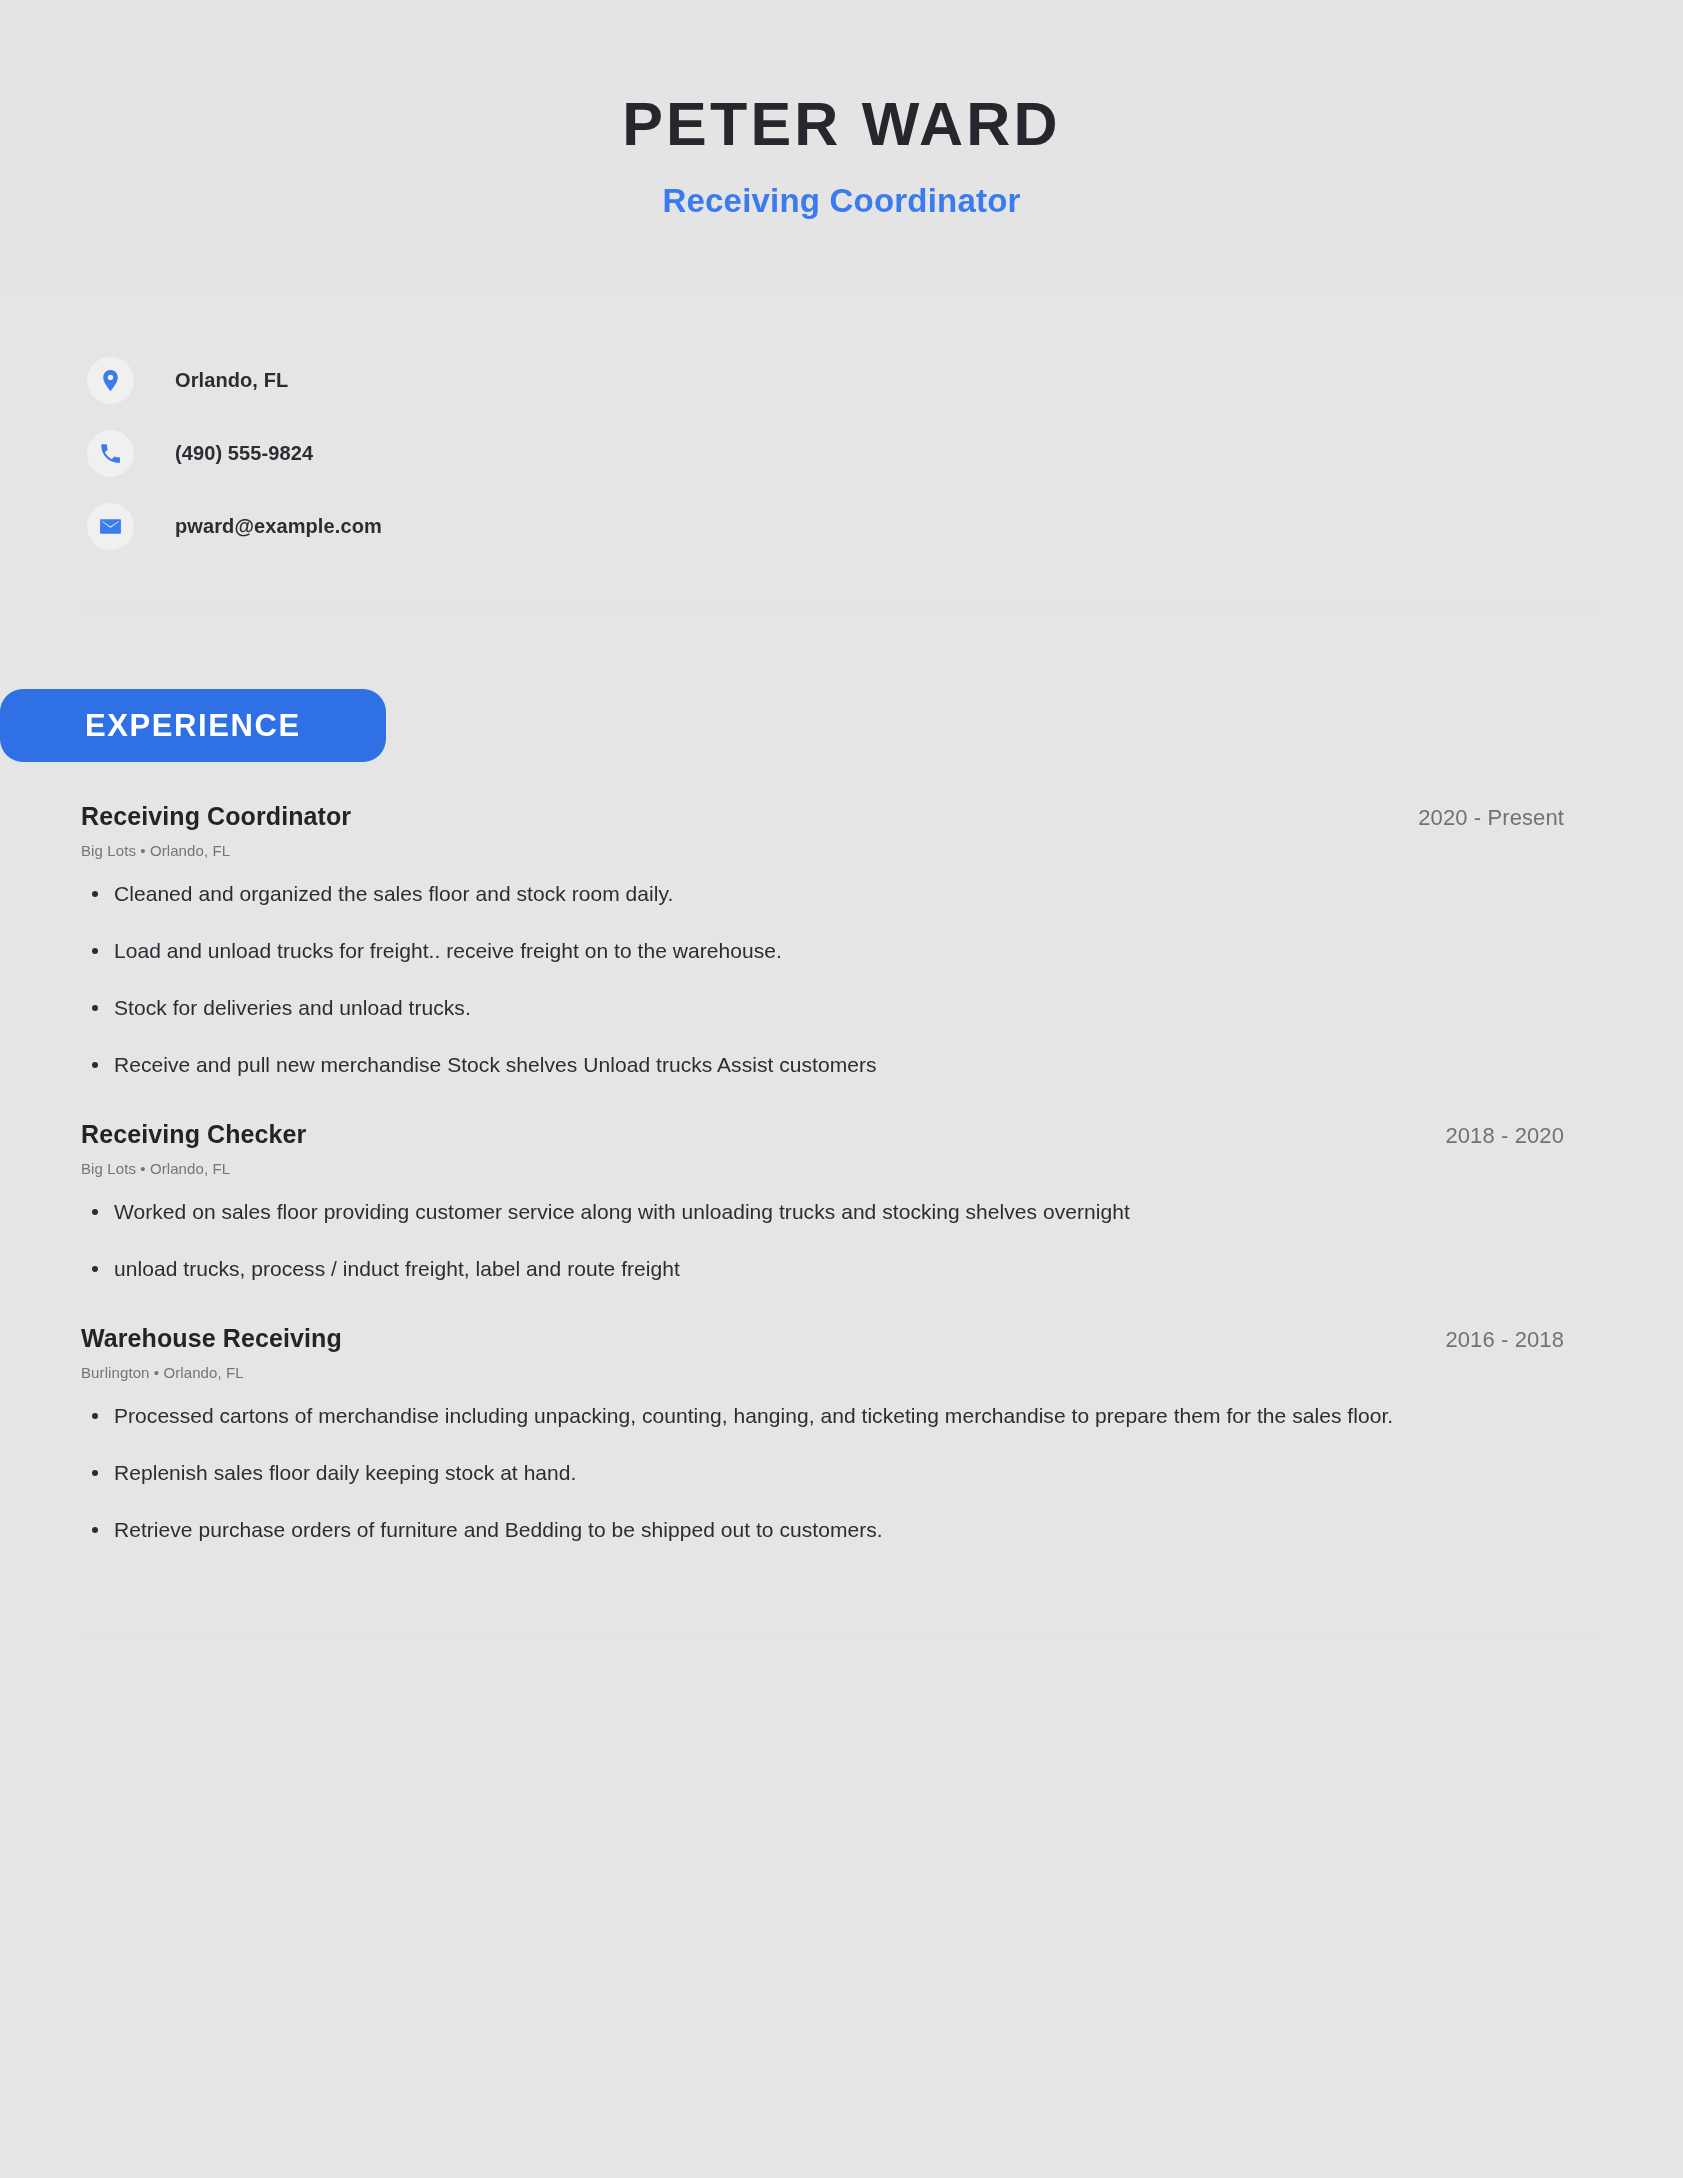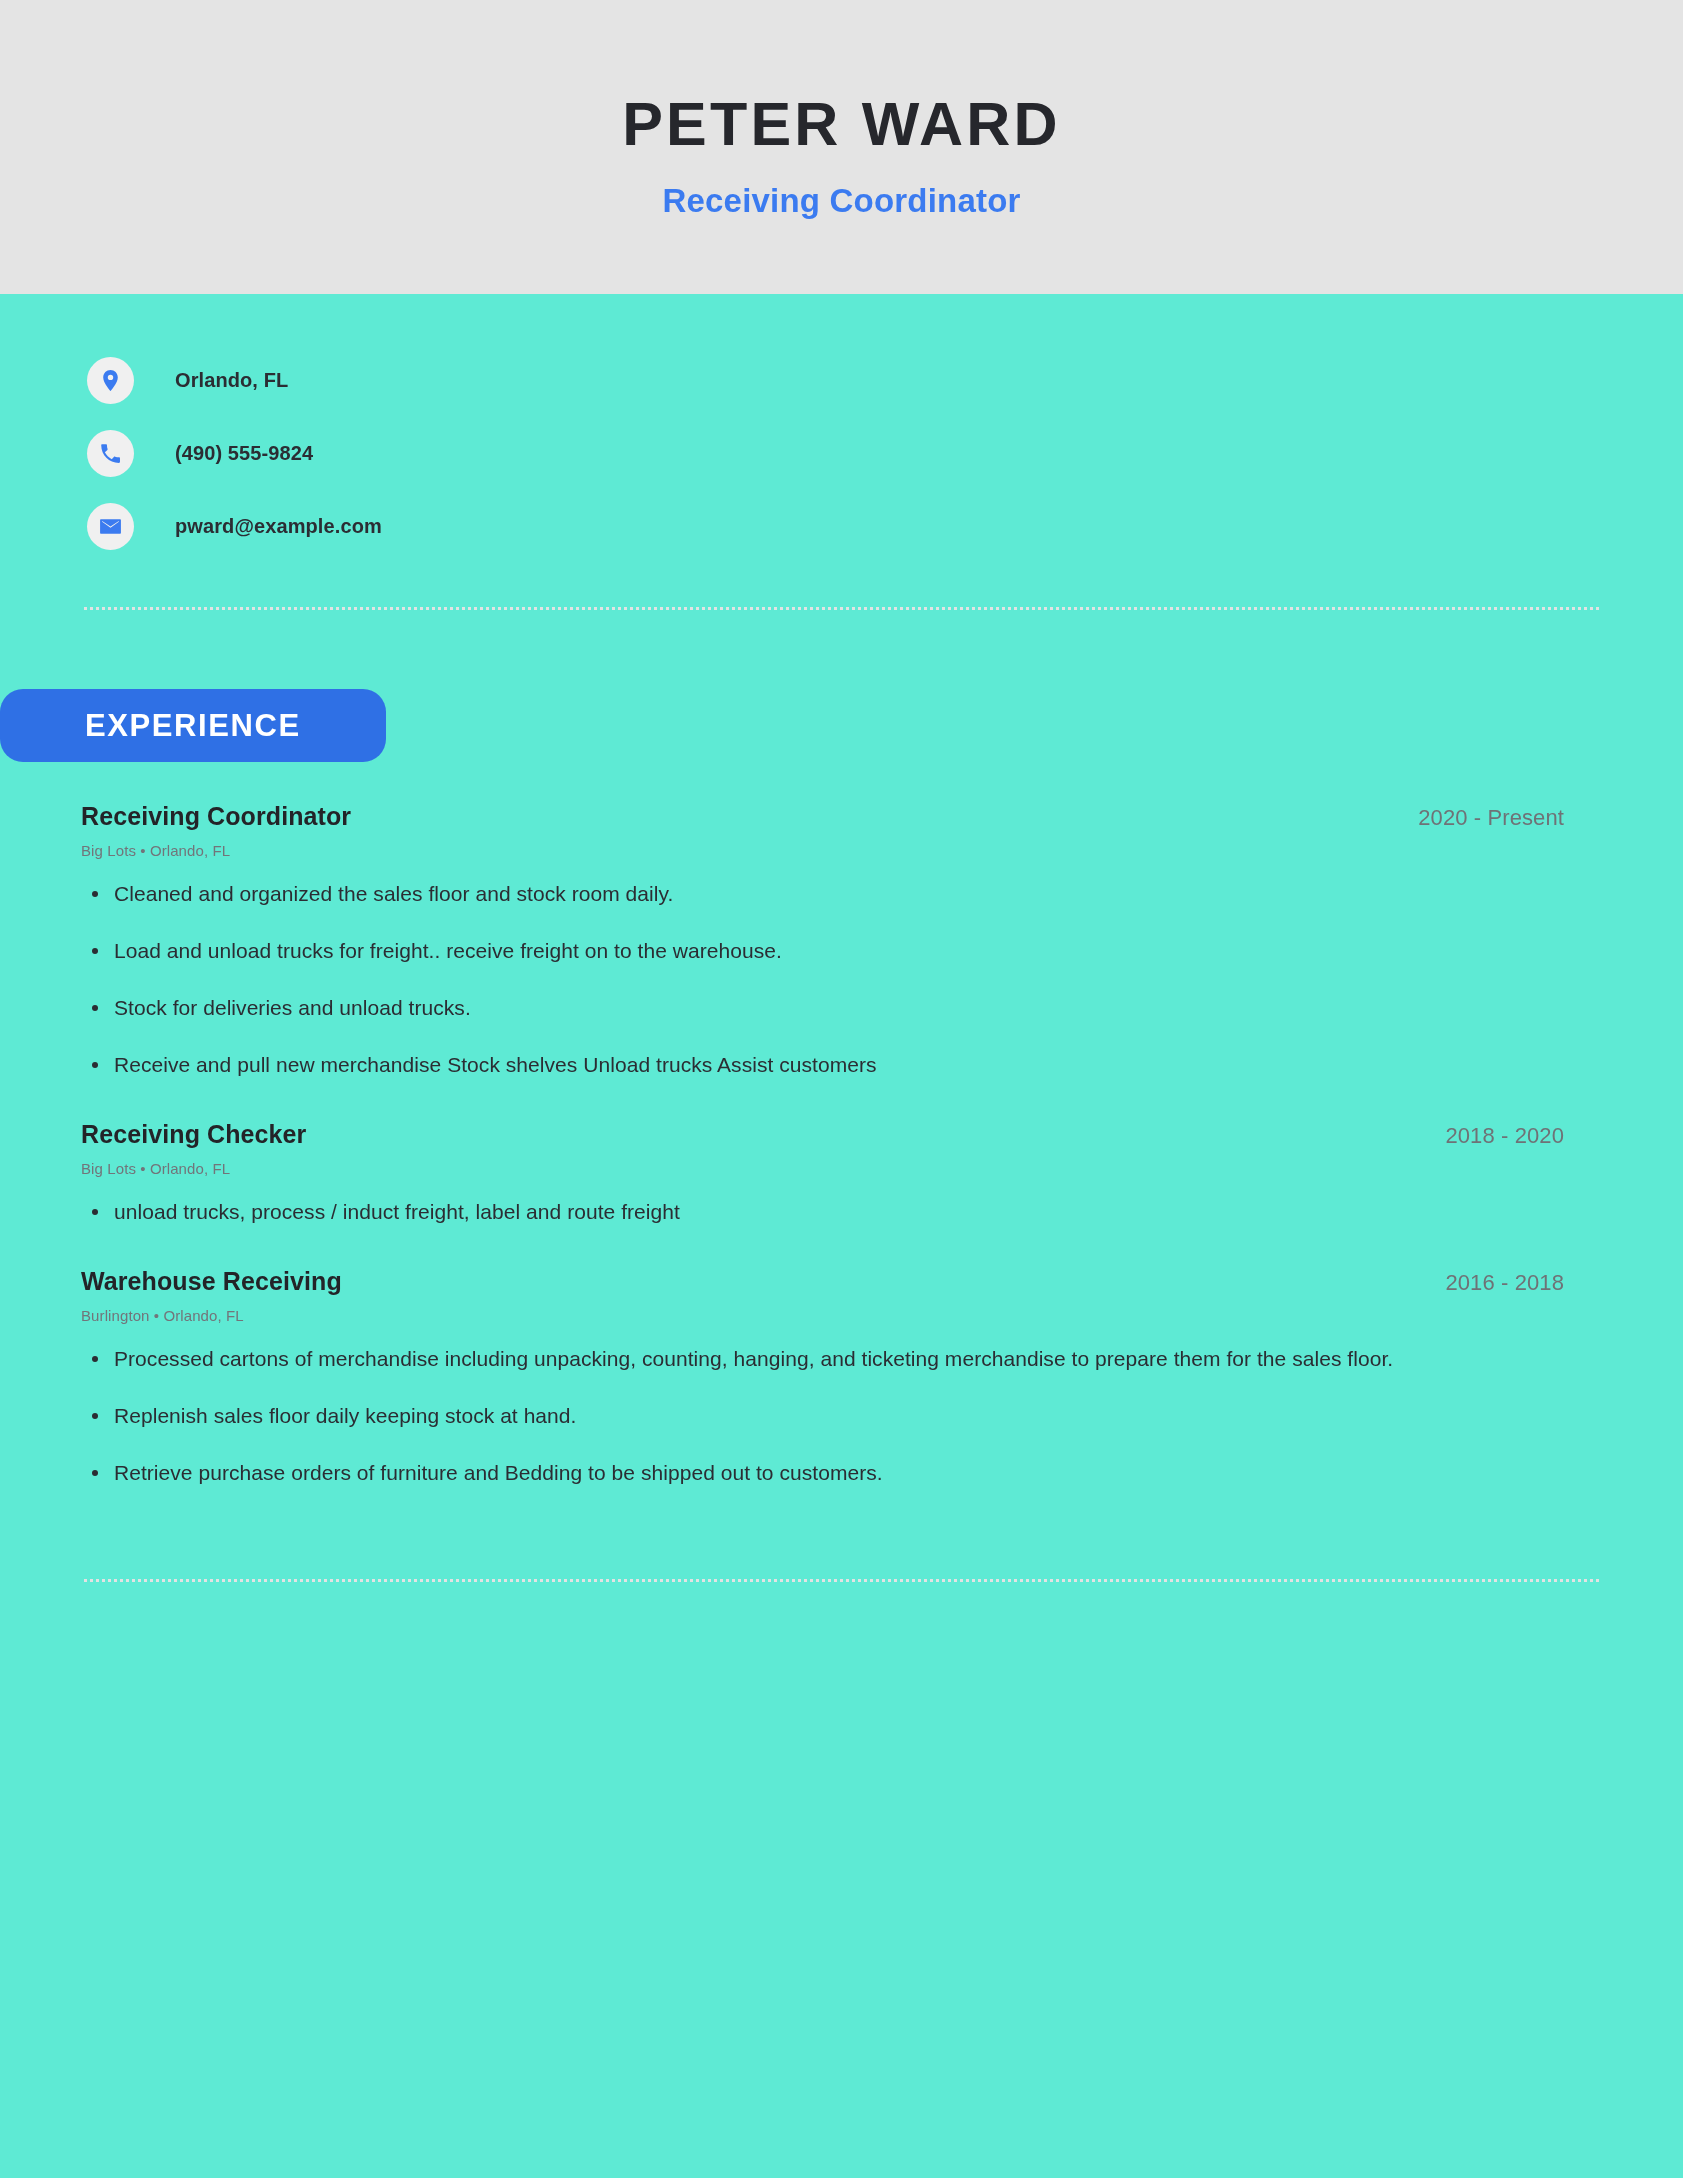--- a/index.html
+++ b/index.html
@@ -12,21 +12,21 @@
   body {
     font-family: "Liberation Sans", sans-serif;
     color: #2b2d33;
     -webkit-font-smoothing: antialiased;
   }
 
   .page {
     position: relative;
     width: 1683px;
     min-height: 2178px;
-    background: #5eead4;
+    background: #e5e5e5;
     overflow: hidden;
   }
 
   
   .header-band {
     width: 100%;
     height: 294px;
     background: #e4e4e4;
     display: flex;
     flex-direction: column;
@@ -246,20 +246,21 @@
       </ul>
     </div>
 
     <div class="job">
       <div class="job-head">
         <span class="job-role">Receiving Checker</span>
         <span class="job-dates">2018 - 2020</span>
       </div>
       <div class="job-meta">Big Lots • Orlando, FL</div>
       <ul class="bullets">
+        <li>Worked on sales floor providing customer service along with unloading trucks and stocking shelves overnight</li>
         <li>unload trucks, process / induct freight, label and route freight</li>
       </ul>
     </div>
 
     <div class="job">
       <div class="job-head">
         <span class="job-role">Warehouse Receiving</span>
         <span class="job-dates">2016 - 2018</span>
       </div>
       <div class="job-meta">Burlington • Orlando, FL</div>

